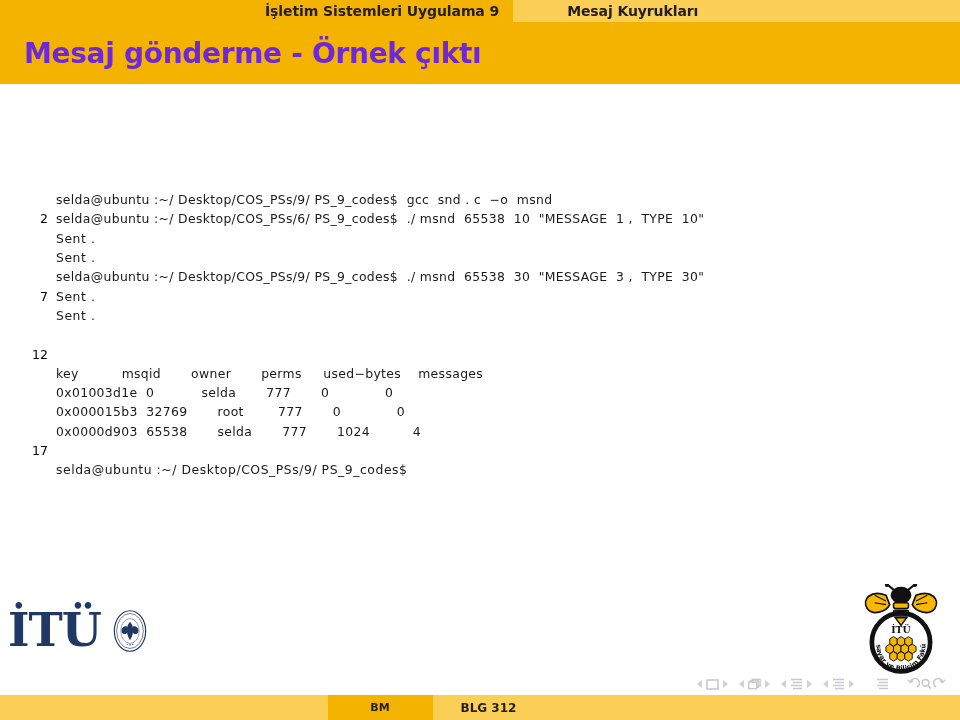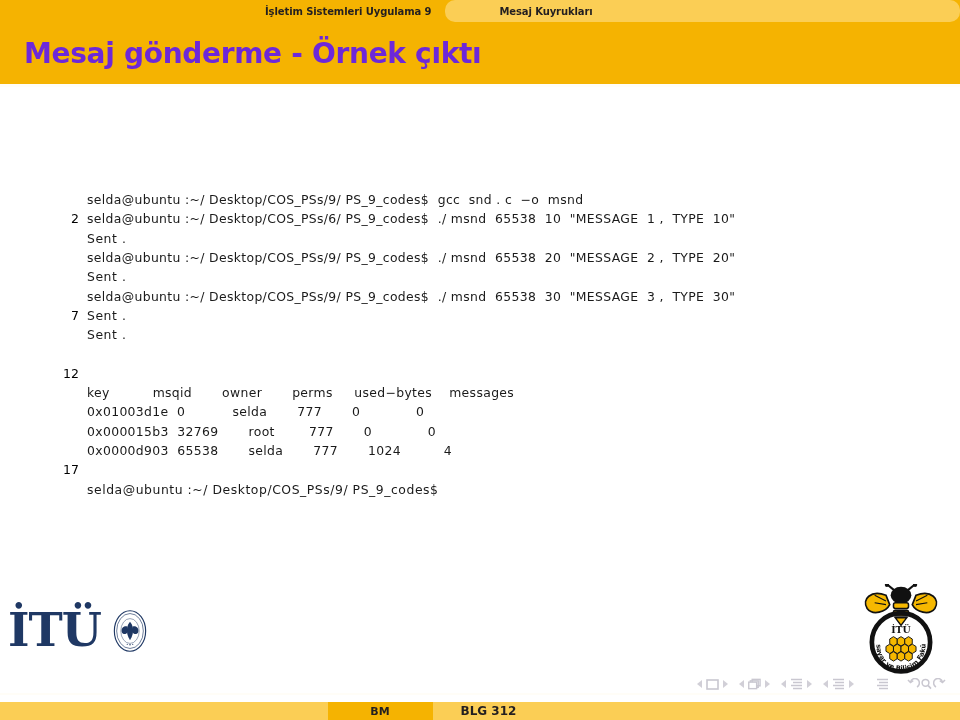--- a/index.html
+++ b/index.html
@@ -24,36 +24,35 @@
     align-items: stretch;
   }
   .nav-spacer-left {
     width: 265px;
     background: #f5b301;
   }
   .nav-item {
     display: flex;
     align-items: center;
     justify-content: center;
-    font-size: 10px;
+    font-size: 14px;
     font-weight: bold;
     color: #231f20;
     letter-spacing: -0.1px;
     white-space: nowrap;
   }
   .nav-item-1 {
     background: #f5b301;
     padding: 0 14px 0 0;
   }
   .nav-item-2 {
     background: #fbce55;
     padding: 0 16px;
     flex: 1;
     justify-content: flex-start;
-    border-radius: 10px;
   }
   .nav-item-2 .nav-label {
     padding-left: 38px;
   }
 
   
   .titlebar {
     background: #f5b301;
     height: 62px;
     display: flex;
@@ -85,21 +84,20 @@
     left: 0;
     top: 103px;
     width: 960px;
     font-family: "DejaVu Sans", "Liberation Sans", sans-serif;
   }
   .code-line {
     display: flex;
     height: 19.3px;
     align-items: center;
     white-space: pre;
-    margin-left: 31px;
   }
   .gutter {
     width: 56px;
     text-align: right;
     padding-right: 8px;
     font-size: 12.5px;
     color: #000000;
     box-sizing: border-box;
     flex: 0 0 56px;
   }
@@ -190,21 +188,21 @@
     align-items: center;
     justify-content: center;
   }
 
   
   .statusbar {
     position: absolute;
     left: 0;
     bottom: 0;
     width: 960px;
-    height: 18px;
+    height: 25px;
     display: flex;
     background: #fdba74;
   }
   .status-left {
     flex: 1;
     background: #fbce55;
   }
   .status-bm {
     background: #f5b301;
     display: flex;
@@ -255,21 +253,20 @@
 <div class="titlebar">
   <span class="title-text">Mesaj gönderme - Örnek çıktı</span>
 </div>
 <div class="title-underline"></div>
 
 <div class="content">
   <div class="code-block" id="code-block">
       <div class="code-line"><span class="gutter"></span><span class="code-text tight">selda@ubuntu :~/ Desktop/COS_PSs/9/ PS_9_codes$  gcc  snd . c  −o  msnd</span></div>
       <div class="code-line"><span class="gutter">2</span><span class="code-text tight">selda@ubuntu :~/ Desktop/COS_PSs/6/ PS_9_codes$  ./ msnd  65538  10  "MESSAGE  1 ,  TYPE  10"</span></div>
       <div class="code-line"><span class="gutter"></span><span class="code-text">Sent .</span></div>
-      <div class="code-line"><span class="gutter"></span><span class="code-text tight">selda@ubuntu :~/ Desktop/COS_PSs/9/ PS_9_codes$  ./ msnd  65538  20  "MESSAGE  2 ,  TYPE  20"</span></div>
       <div class="code-line"><span class="gutter"></span><span class="code-text">Sent .</span></div>
       <div class="code-line"><span class="gutter"></span><span class="code-text tight">selda@ubuntu :~/ Desktop/COS_PSs/9/ PS_9_codes$  ./ msnd  65538  30  "MESSAGE  3 ,  TYPE  30"</span></div>
       <div class="code-line"><span class="gutter">7</span><span class="code-text">Sent .</span></div>
       <div class="code-line"><span class="gutter"></span><span class="code-text">Sent .</span></div>
       <div class="code-line"><span class="gutter"></span><span class="code-text"></span></div>
       <div class="code-line"><span class="gutter">12</span></div>
       <div class="code-line"><span class="gutter"></span><span class="code-text tight">key          msqid       owner       perms     used−bytes    messages</span></div>
       <div class="code-line"><span class="gutter"></span><span class="code-text tight">0x01003d1e  0           selda       777       0             0</span></div>
       <div class="code-line"><span class="gutter"></span><span class="code-text tight">0x000015b3  32769       root        777       0             0</span></div>
       <div class="code-line"><span class="gutter"></span><span class="code-text tight">0x0000d903  65538       selda       777       1024          4</span></div>

